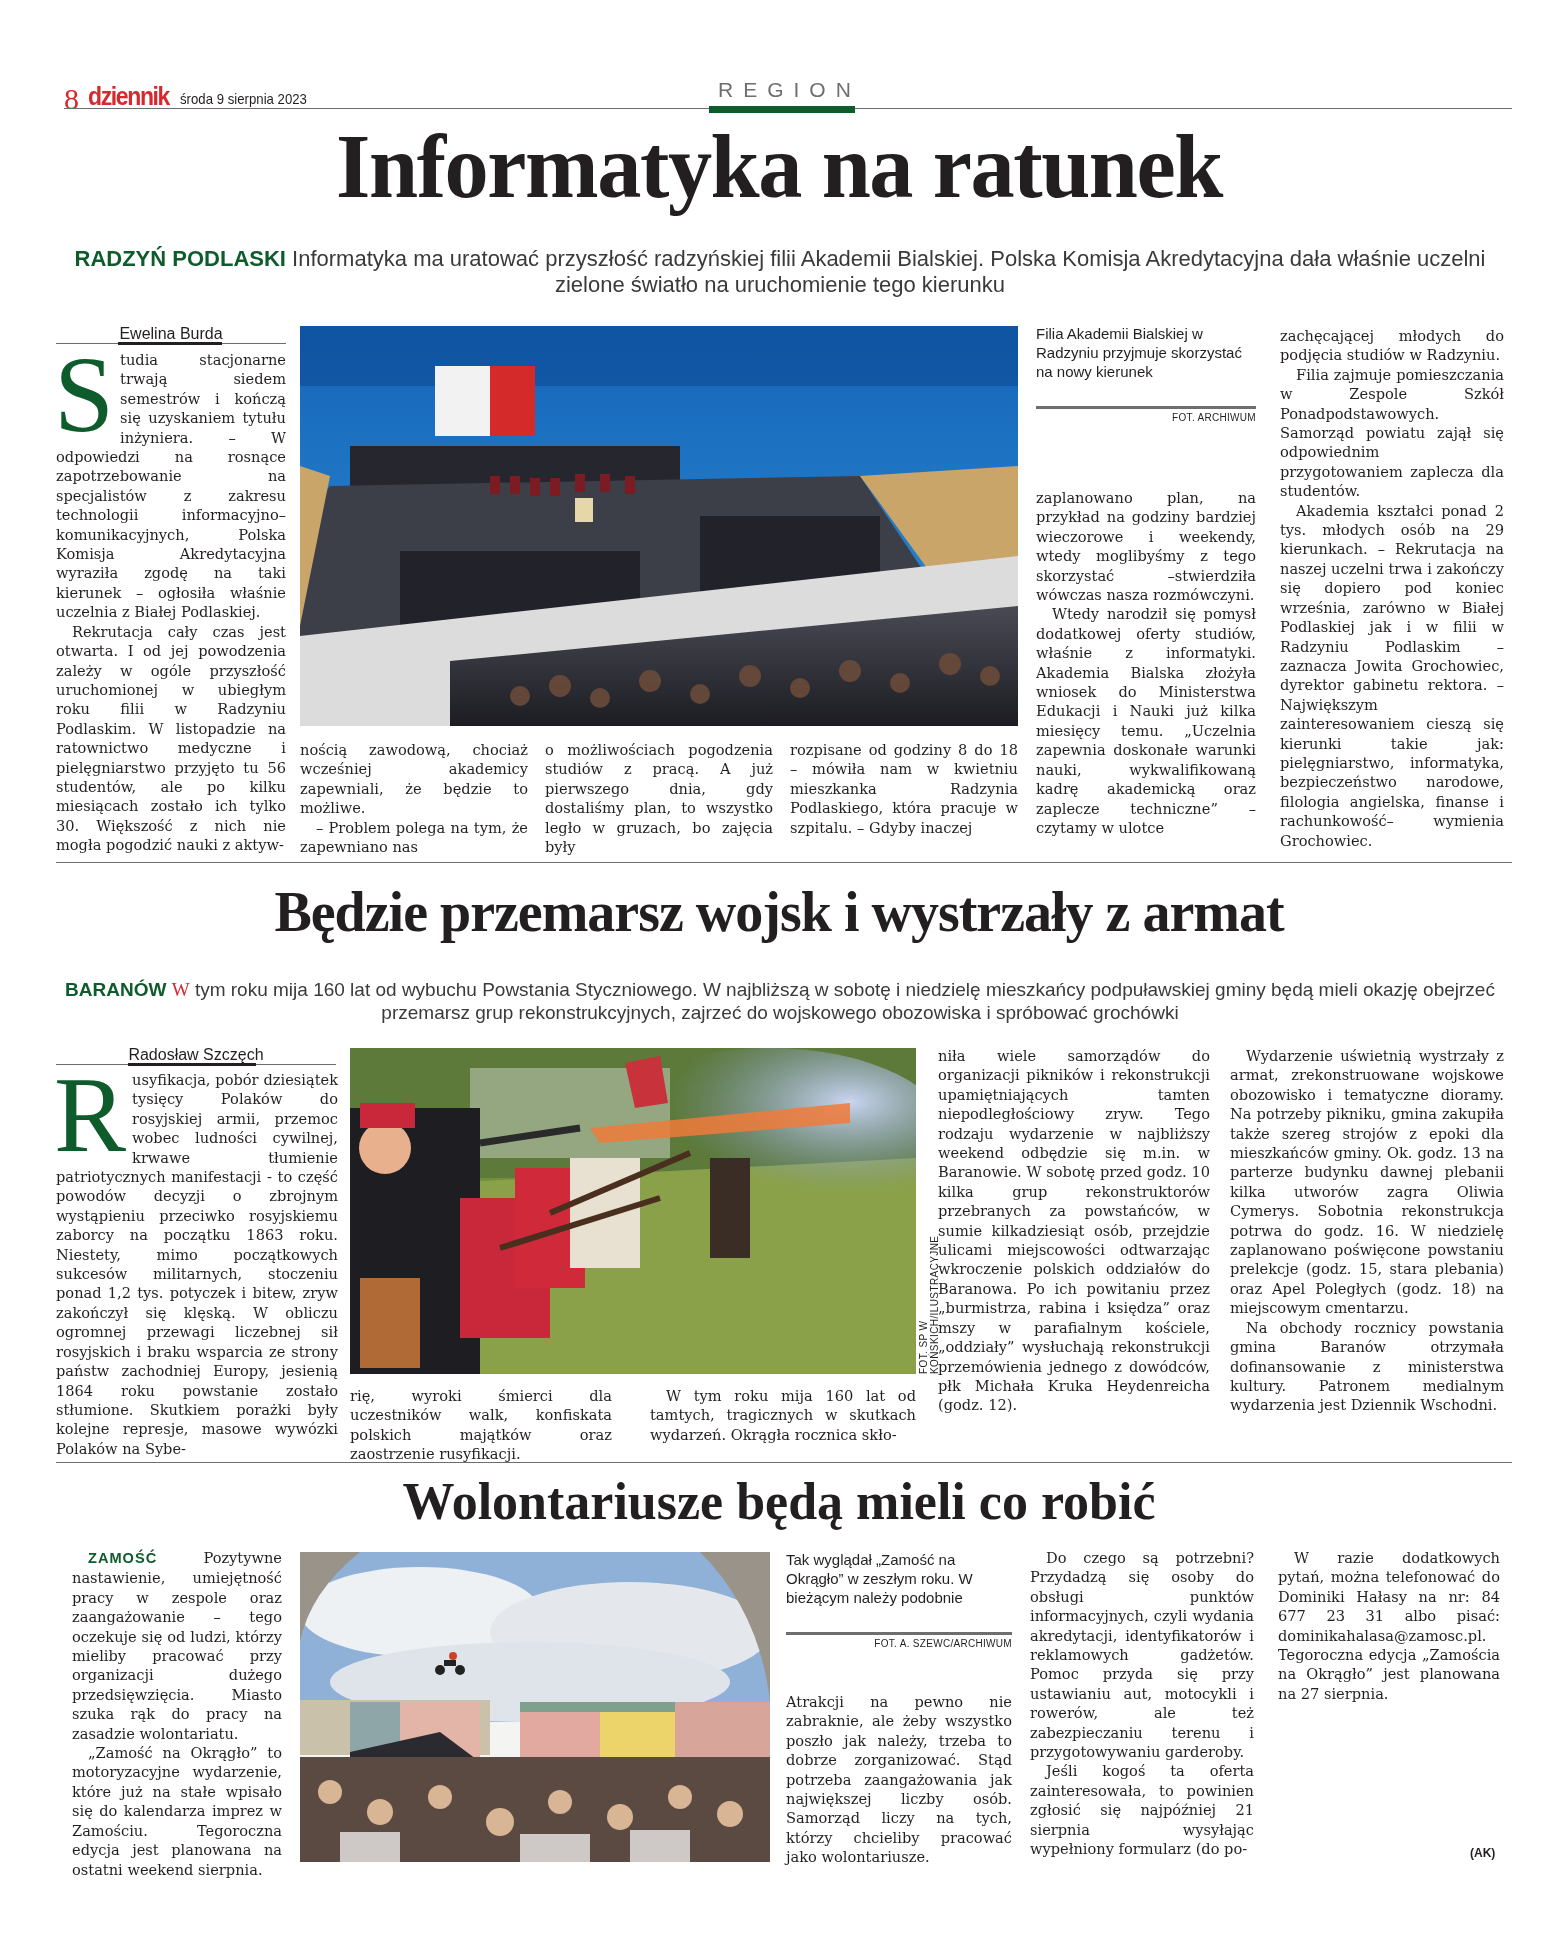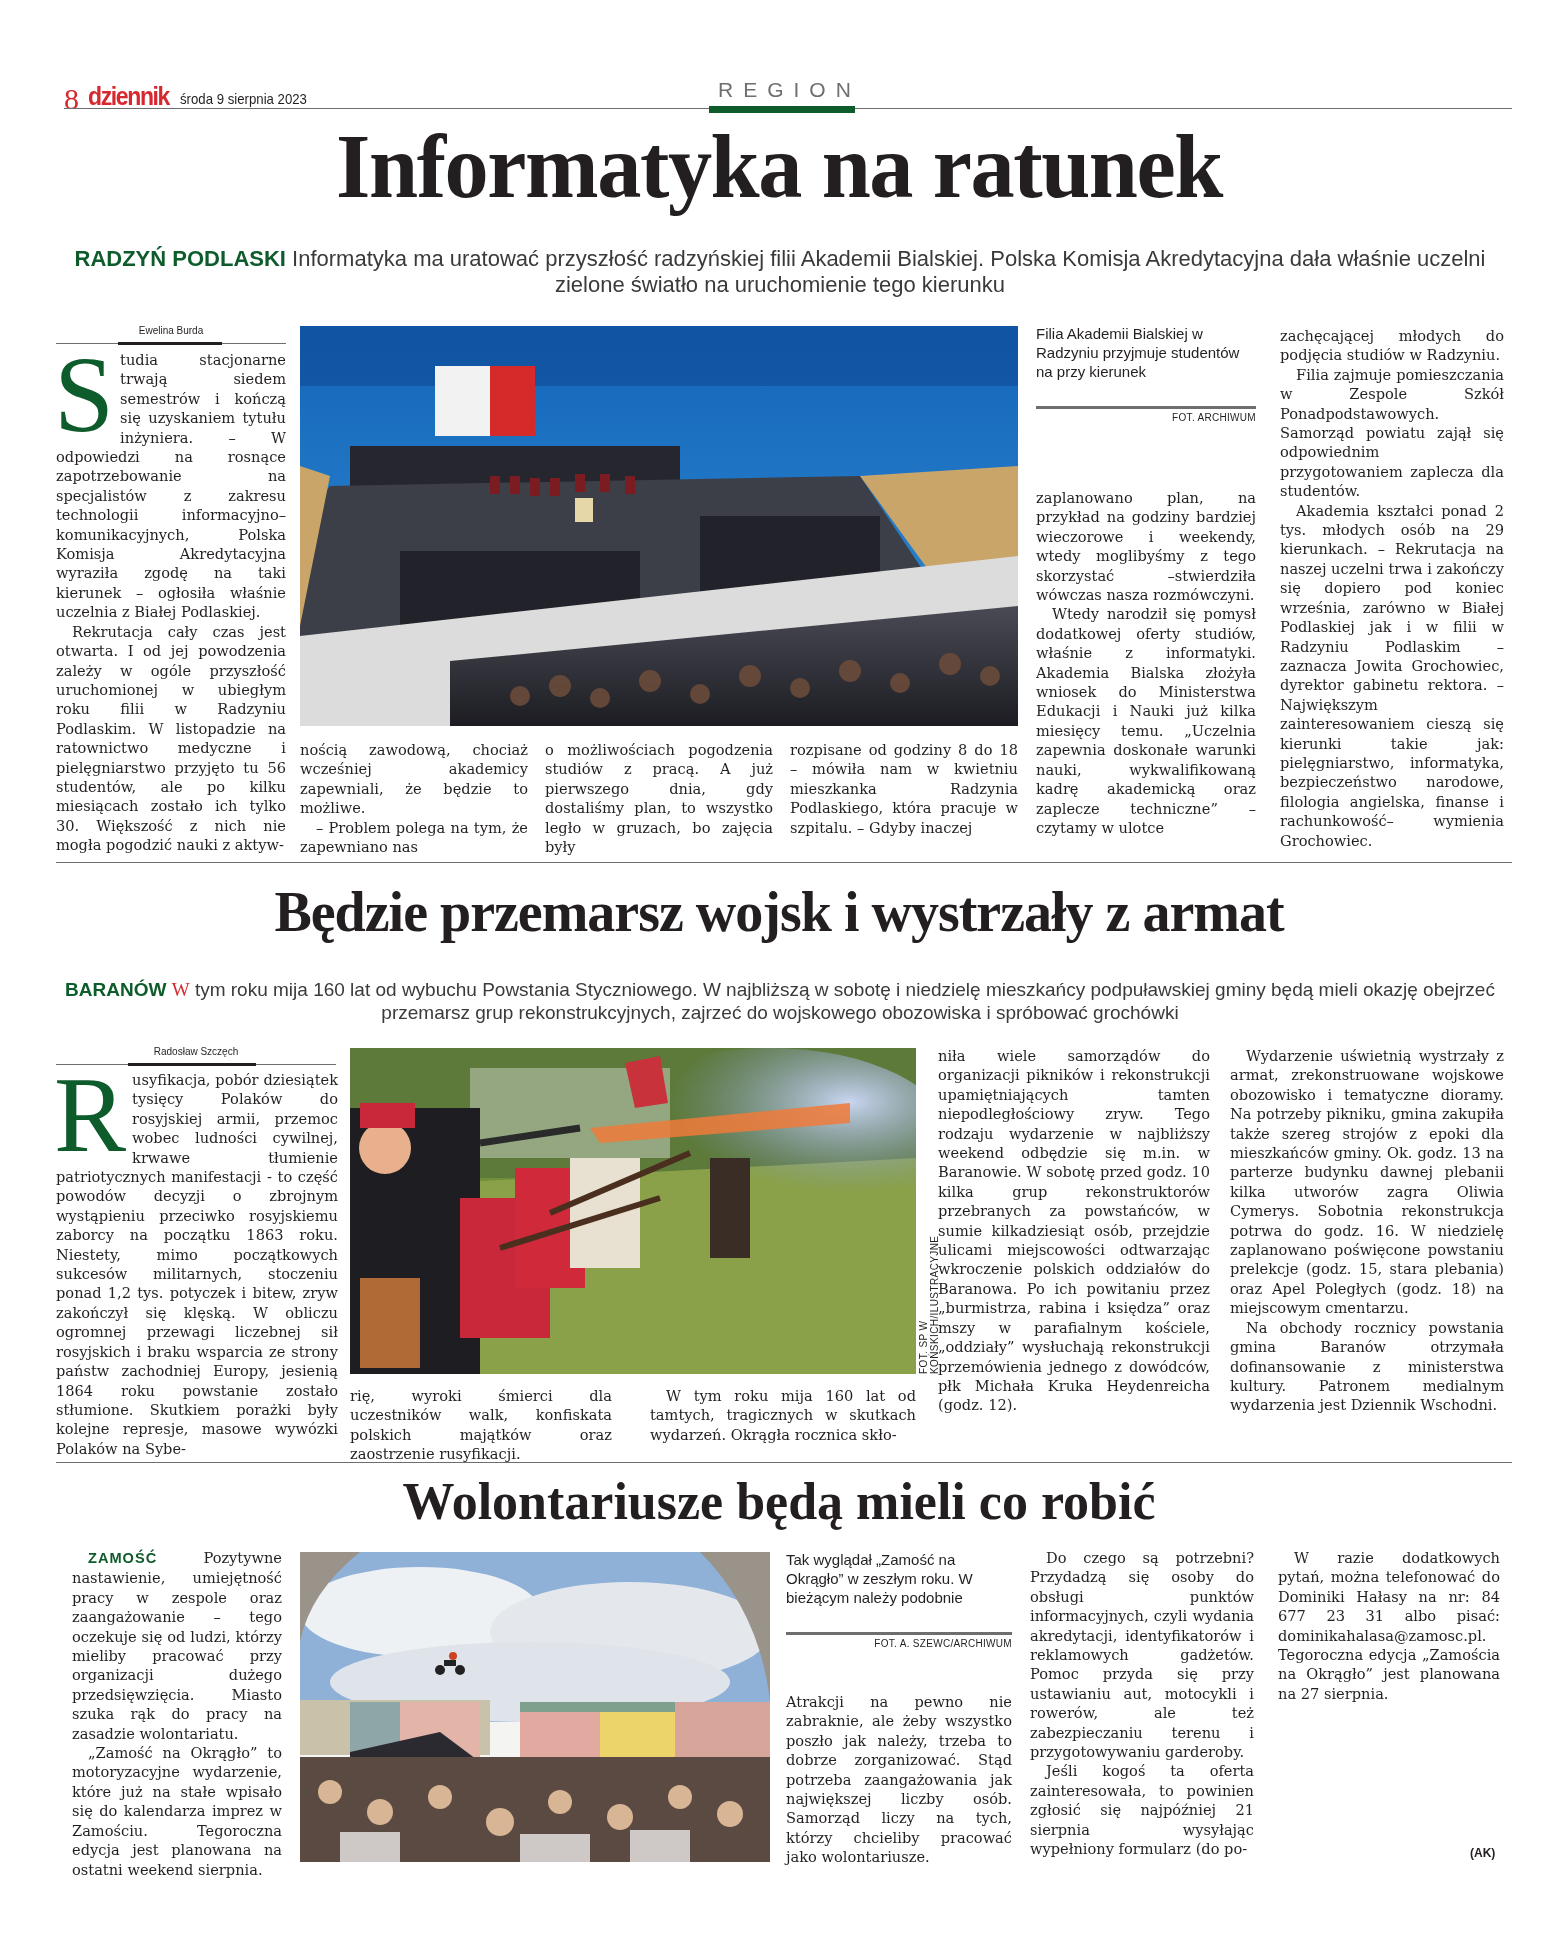--- a/index.html
+++ b/index.html
@@ -20,21 +20,21 @@
   .h1 { top: 120px; font-size: 92px; letter-spacing: -1.5px; transform: scaleX(0.96); }
   .h2 { top: 884px; font-size: 56px; letter-spacing: -1px; }
   .h3 { top: 1476px; font-size: 52px; letter-spacing: 0px; }
 
   .lead { left: 60px; width: 1440px; text-align: center; font-family: "Liberation Sans", sans-serif; font-size: 22px; line-height: 26px; color: #3a3a3a; }
   .lead .place { color: #0e5b2b; font-weight: bold; }
   .lead .dropw { color: #d7282f; font-family: "Liberation Serif", serif; }
   .lead1 { top: 246px; }
   .lead2 { top: 978px; font-size: 19px; line-height: 23px; }
 
-  .byline { font-family: "Liberation Sans", sans-serif; font-size: 10px; color: #231f20; text-align: center; }
+  .byline { font-family: "Liberation Sans", sans-serif; font-size: 16px; color: #231f20; text-align: center; }
   .byline-rule { height: 1px; background: #6d6e70; }
   .byline-ul { height: 3px; background: #231f20; }
 
   .col { font-family: "DejaVu Serif", serif; font-size: 14.6px; line-height: 19.4px; text-align: justify; hyphens: manual; color: #231f20; }
   .col p { text-indent: 16px; }
   .col p.noind { text-indent: 0; }
   .dropcap { float: left; font-family: "Liberation Serif", serif; color: #0e5b2b; font-size: 108px; line-height: 86px; margin: 2px 6px 0 -2px; }
 
   .caption { font-family: "Liberation Sans", sans-serif; font-size: 15px; line-height: 19px; color: #231f20; }
   .caption-rule { height: 3px; background: #6d6e70; }
@@ -130,21 +130,21 @@
   <p class="noind">nością zawodową, chociaż wcześniej akademicy zapewniali, że będzie to możliwe.</p>
   <p>– Problem polega na tym, że zapewniano nas</p>
 </div>
 <div class="abs col" style="left:545px; top:740px; width:228px;">
   <p class="noind">o możliwościach pogodzenia studiów z pracą. A już pierwszego dnia, gdy dostaliśmy plan, to wszystko legło w gruzach, bo zajęcia były</p>
 </div>
 <div class="abs col" style="left:790px; top:740px; width:228px;">
   <p class="noind">rozpisane od godziny 8 do 18 – mówiła nam w kwietniu mieszkanka Radzynia Podlaskiego, która pracuje w szpitalu. – Gdyby inaczej</p>
 </div>
 
-<div class="abs caption" style="left:1036px; top:324px; width:220px;">Filia Akademii Bialskiej w Radzyniu przyjmuje studentów na przy kierunek</div>
+<div class="abs caption" style="left:1036px; top:324px; width:220px;">Filia Akademii Bialskiej w Radzyniu przyjmuje skorzystać na nowy kierunek</div>
 <div class="abs caption-rule" style="left:1036px; top:406px; width:220px;"></div>
 <div class="abs credit" style="left:1036px; top:412px; width:220px;">FOT. ARCHIWUM</div>
 
 <div class="abs col" style="left:1036px; top:488px; width:220px;">
   <p class="noind">zaplanowano plan, na przykład na godziny bardziej wieczorowe i weekendy, wtedy moglibyśmy z tego skorzystać –stwierdziła wówczas nasza rozmówczyni.</p>
   <p>Wtedy narodził się pomysł dodatkowej oferty studiów, właśnie z informatyki. Akademia Bialska złożyła wniosek do Ministerstwa Edukacji i Nauki już kilka miesięcy temu. „Uczelnia zapewnia doskonałe warunki nauki, wykwalifikowaną kadrę akademicką oraz zaplecze techniczne” – czytamy w ulotce</p>
 </div>
 
 <div class="abs col" style="left:1280px; top:326px; width:224px;">
   <p class="noind">zachęcającej młodych do podjęcia studiów w Radzyniu.</p>

